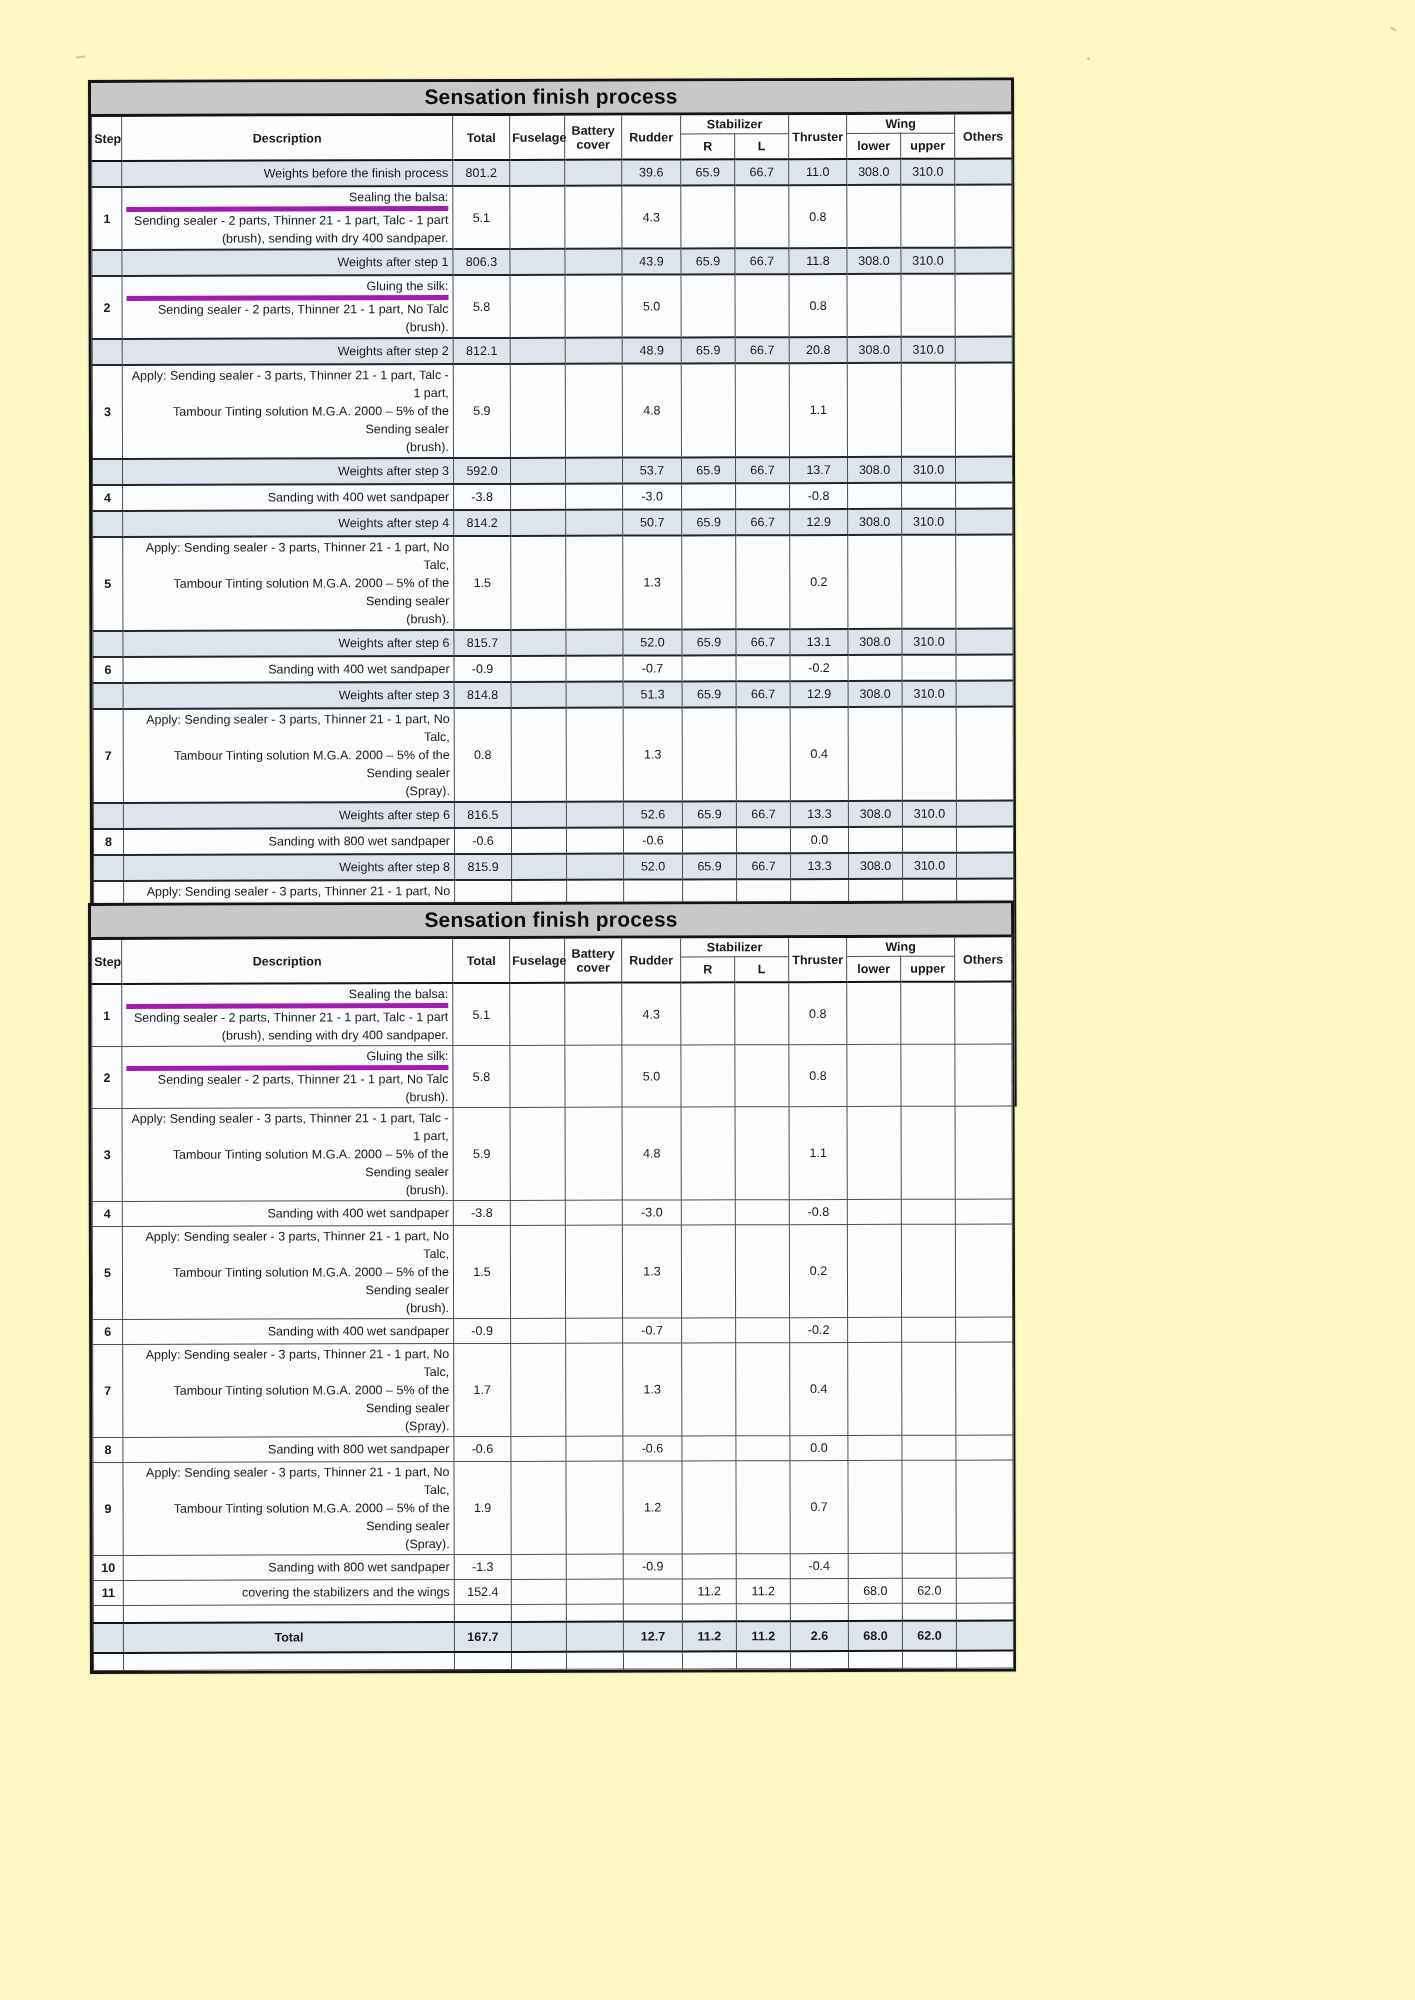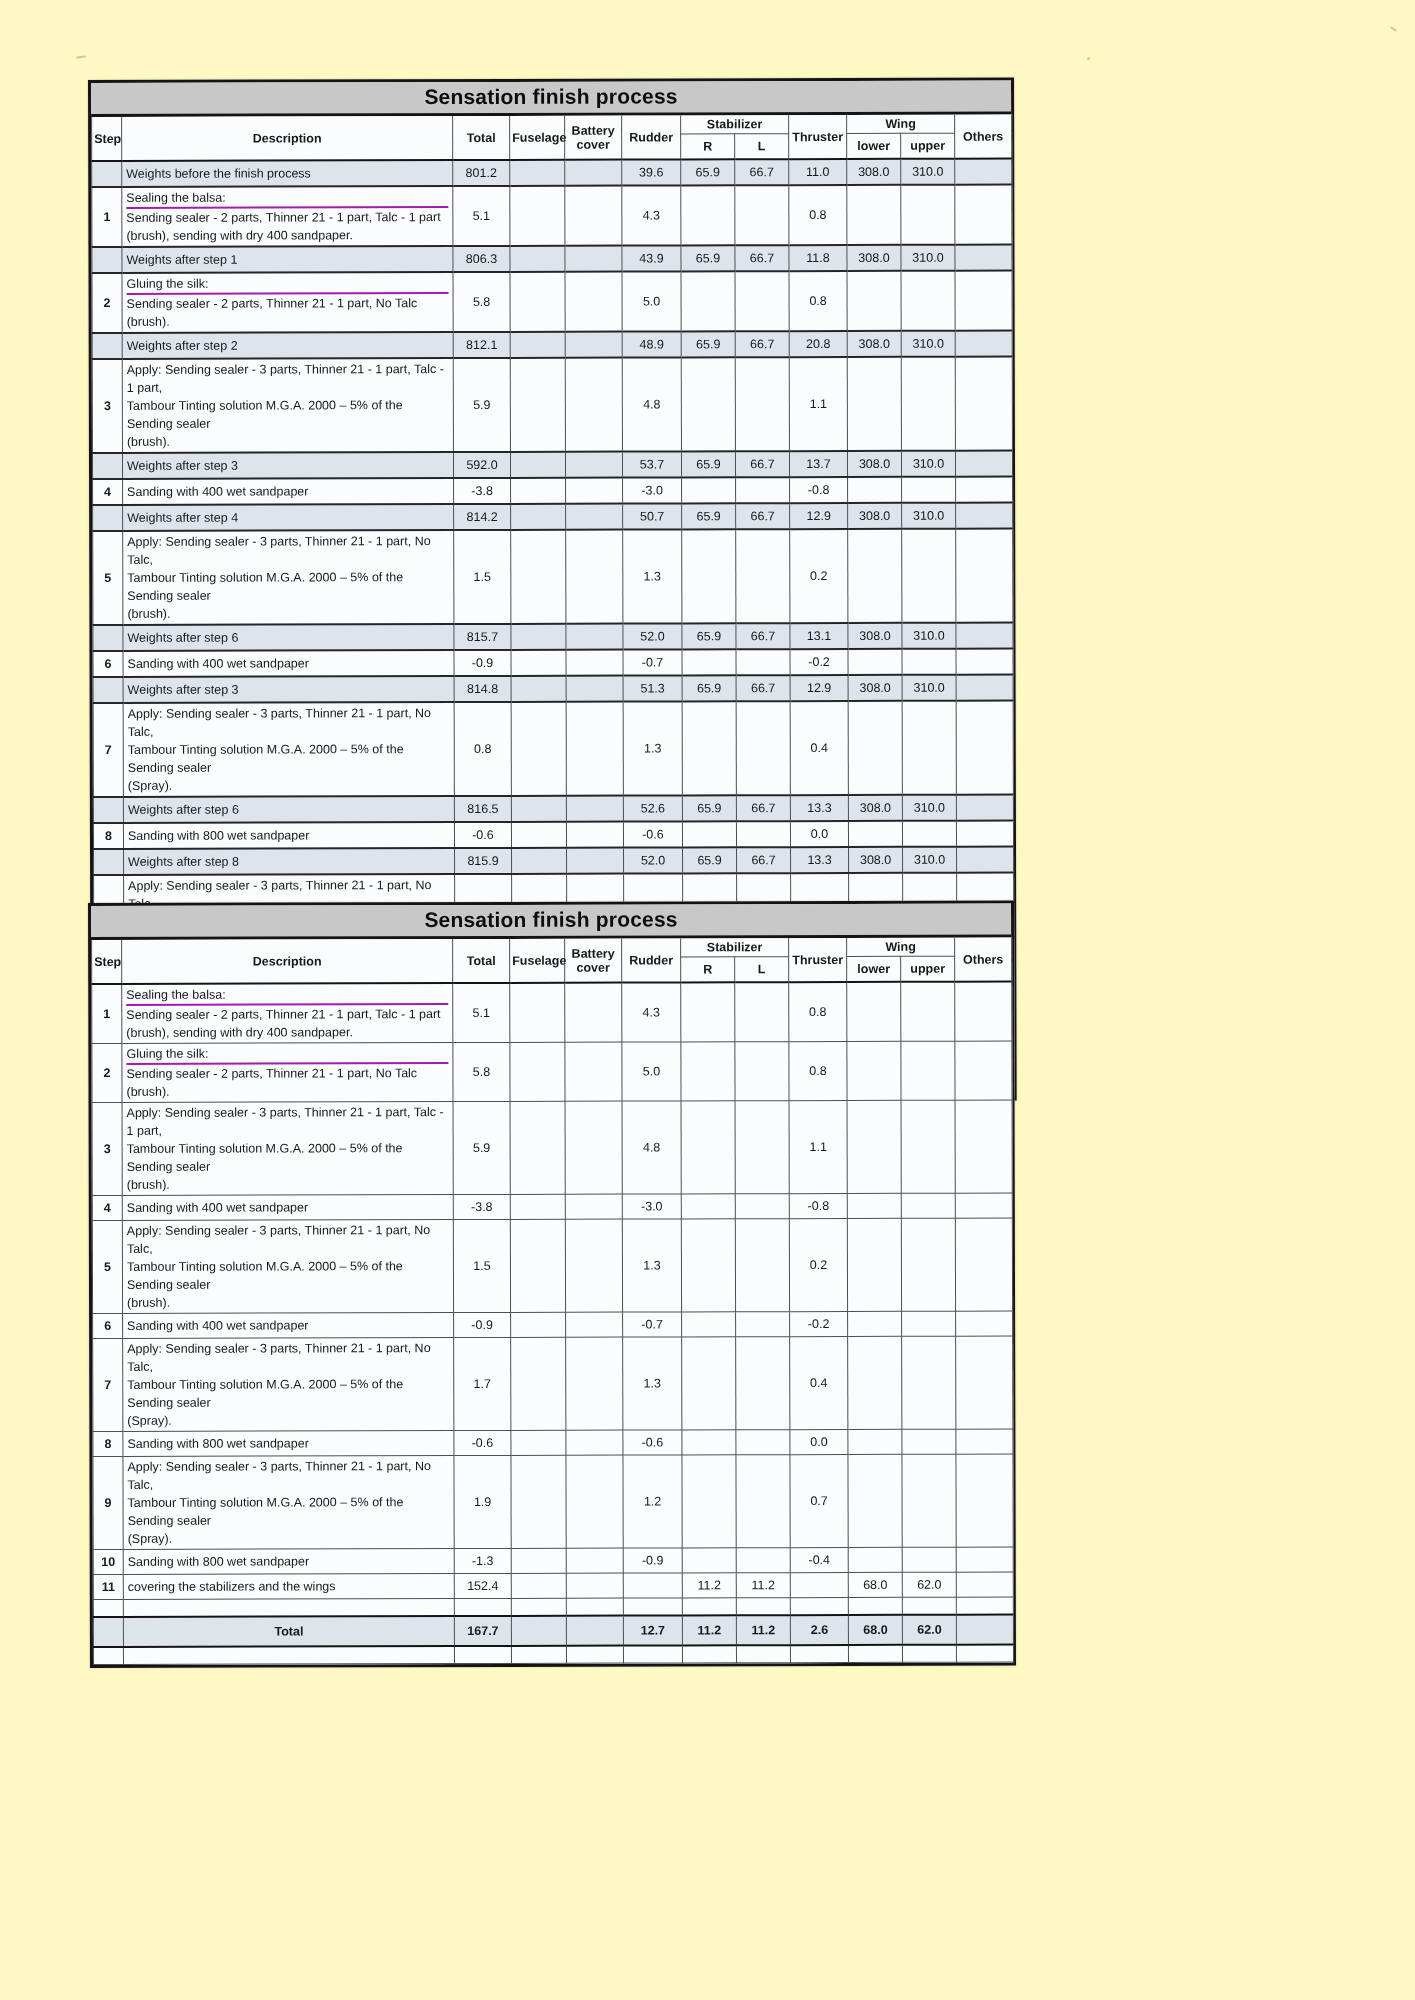--- a/index.html
+++ b/index.html
@@ -23,29 +23,29 @@
   table { border-collapse:collapse; table-layout:fixed; width:100%; }
   col.c-step{width:30px} col.c-desc{width:331px} col.c-total{width:57px} col.c-fus{width:55px}
   col.c-bat{width:57px} col.c-rud{width:59px} col.c-r{width:54px} col.c-l{width:54px}
   col.c-thr{width:58px} col.c-low{width:54px} col.c-up{width:54px} col.c-oth{width:57px}
   th, td { border:1px solid #4c4f52; font-size:12.5px; padding:0 3px; }
   thead th { font-weight:bold; text-align:center; vertical-align:middle; line-height:14px; padding:2px 2px; background:#fbfcfd; }
   thead tr.h2 th { height:20px; }
   thead th { border-bottom-color:#141414; }
   thead tr.h1 th { border-top:none; }
   tbody td { line-height:18px; vertical-align:middle; background:#fbfcfd; }
-  td.c-desc { text-align:left; padding:1px 4px; }
+  td.c-desc { text-align:right; padding:1px 4px; }
   td.c-step { text-align:center; font-weight:bold; }
   td.c-num { text-align:center; }
   tr.row-weights td { background:#dde4ec; height:22px; border-top:2px solid #24262a; border-bottom:2px solid #24262a; }
   tr.row-step td { height:22px; }
   tr.row-total td { background:#dde4ec; font-weight:bold; height:26px; border-top:2px solid #141414; border-bottom:2px solid #141414; }
   tr.row-total td.c-desc { text-align:center; }
   tr.row-spacer td { height:14px; background:#fbfcfd; }
-  .line-divider { border-bottom:2px solid #a21caf; }
+  .line-divider { border-bottom:5px solid #a21caf; }
   thead th.group-bottom { border-bottom:1px solid #4c4f52; }
   thead tr.h2 th { border-bottom:2px solid #141414; }
   thead th.rowspan-cell { border-bottom:2px solid #141414; }
 </style>
 </head>
 <body>
 
 <div class="page">
 
   <div class="scan-mark" style="left:76px;top:56px;width:10px;height:2px;transform:rotate(-8deg);"></div>

